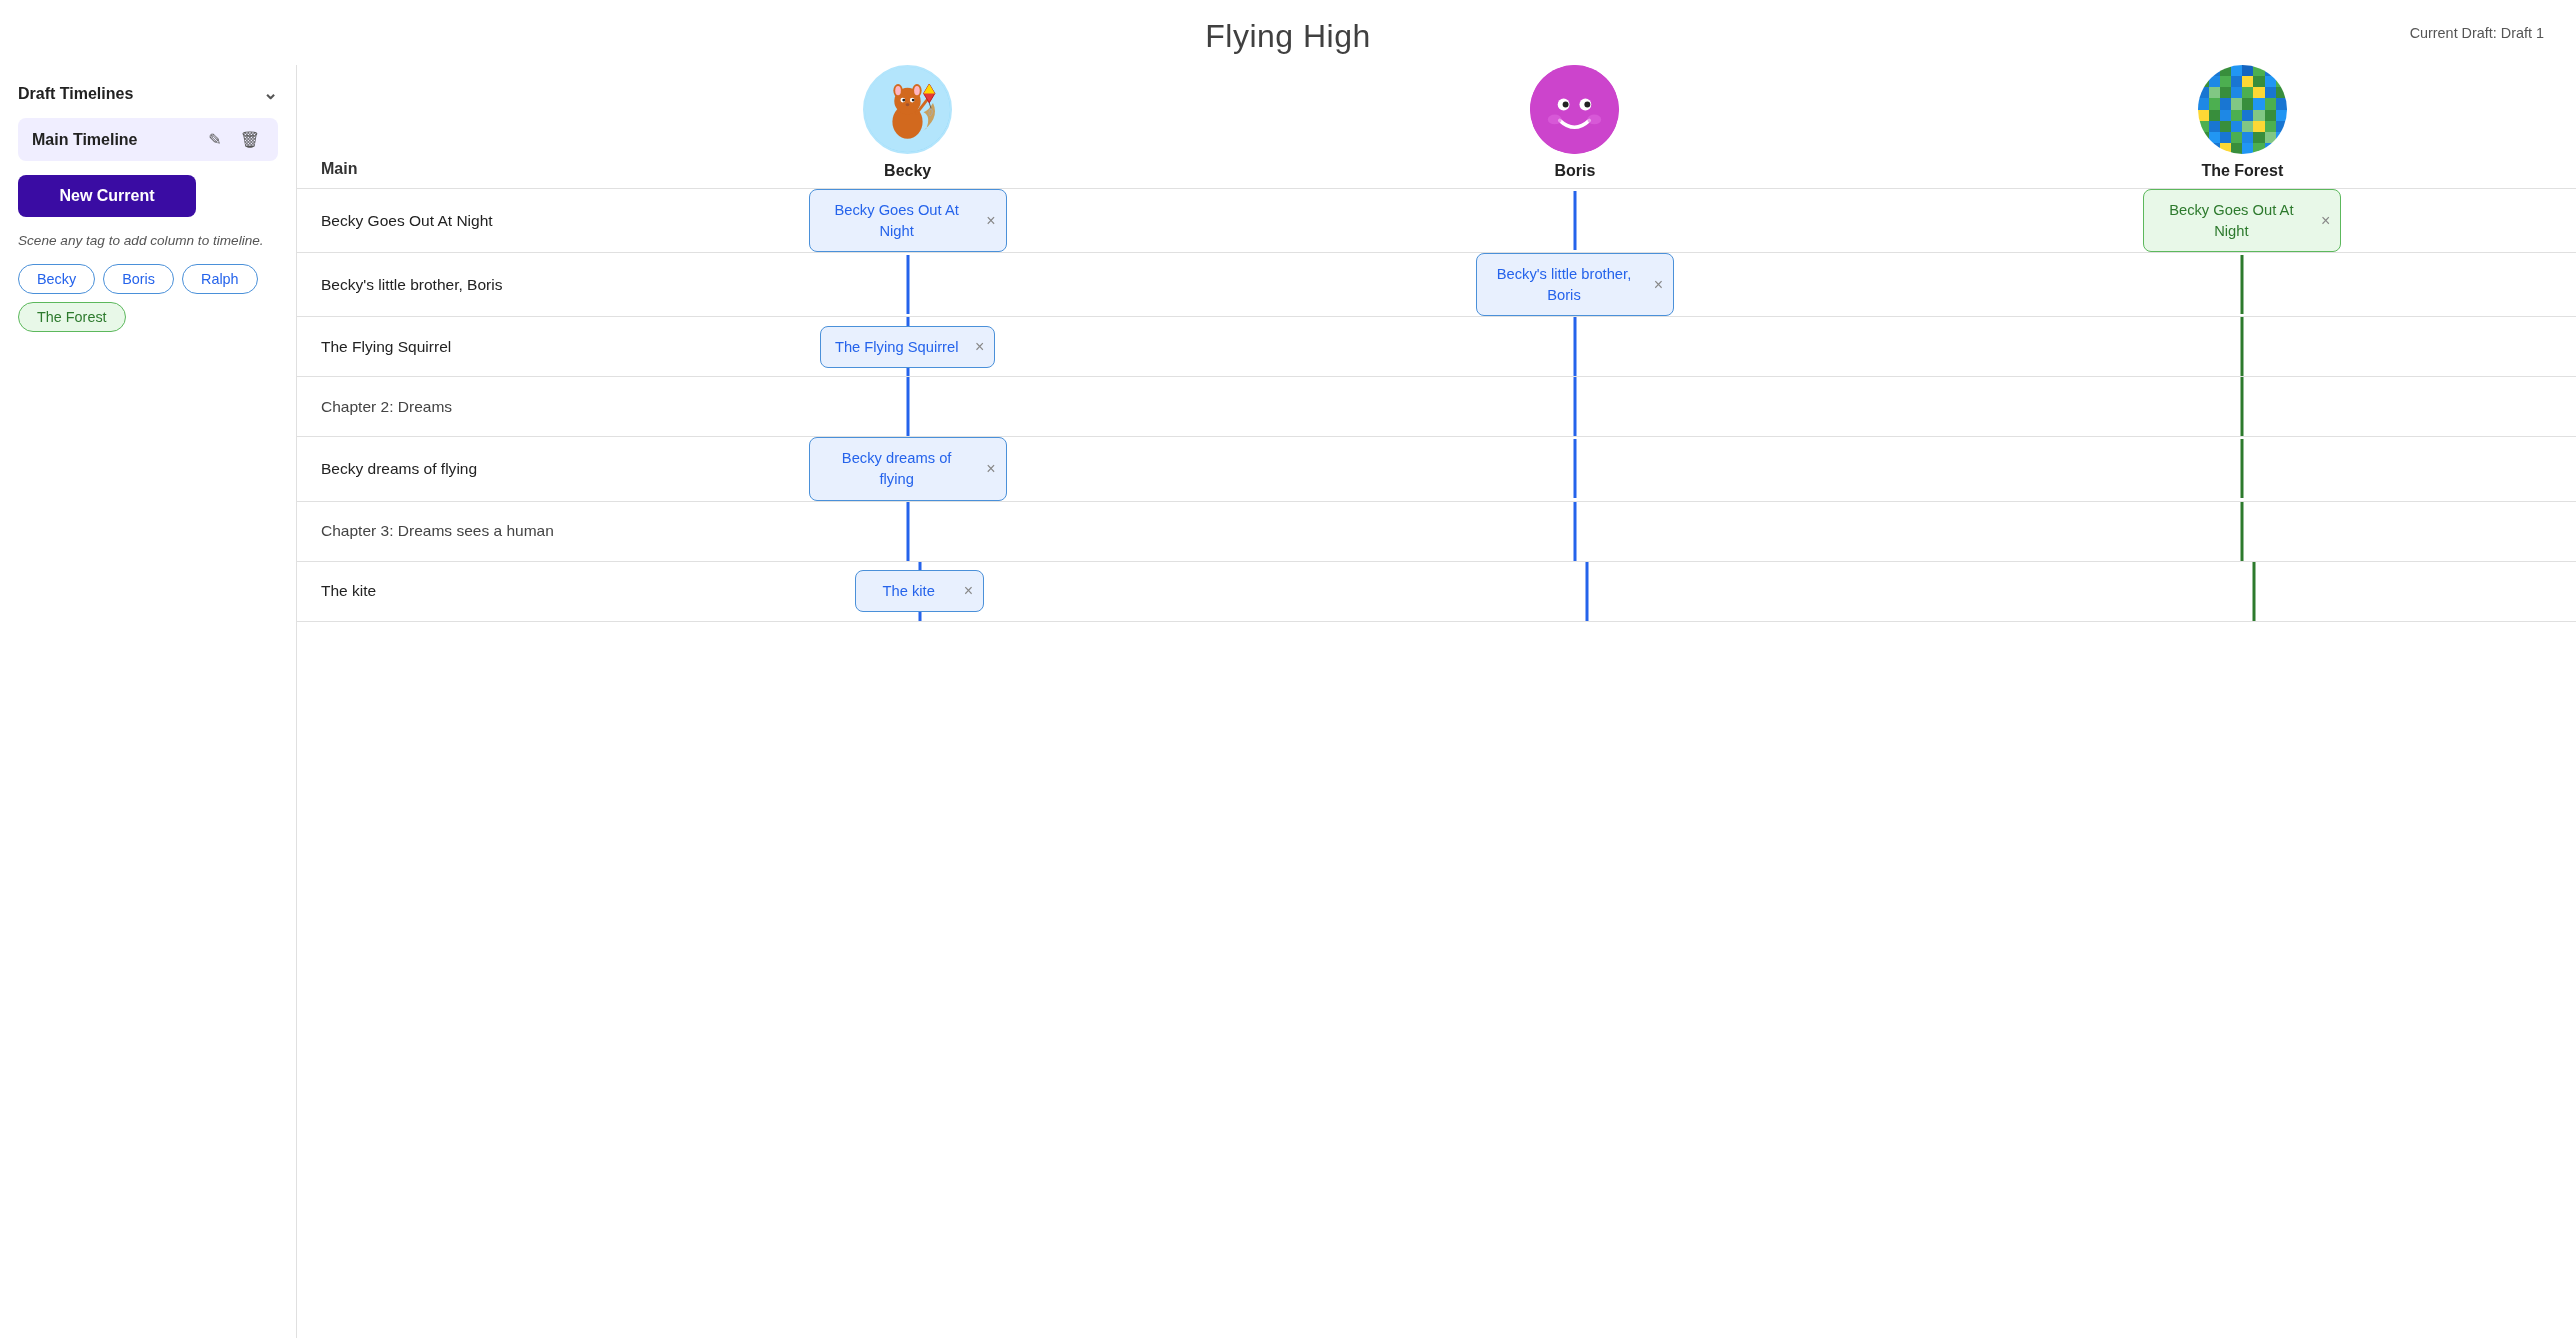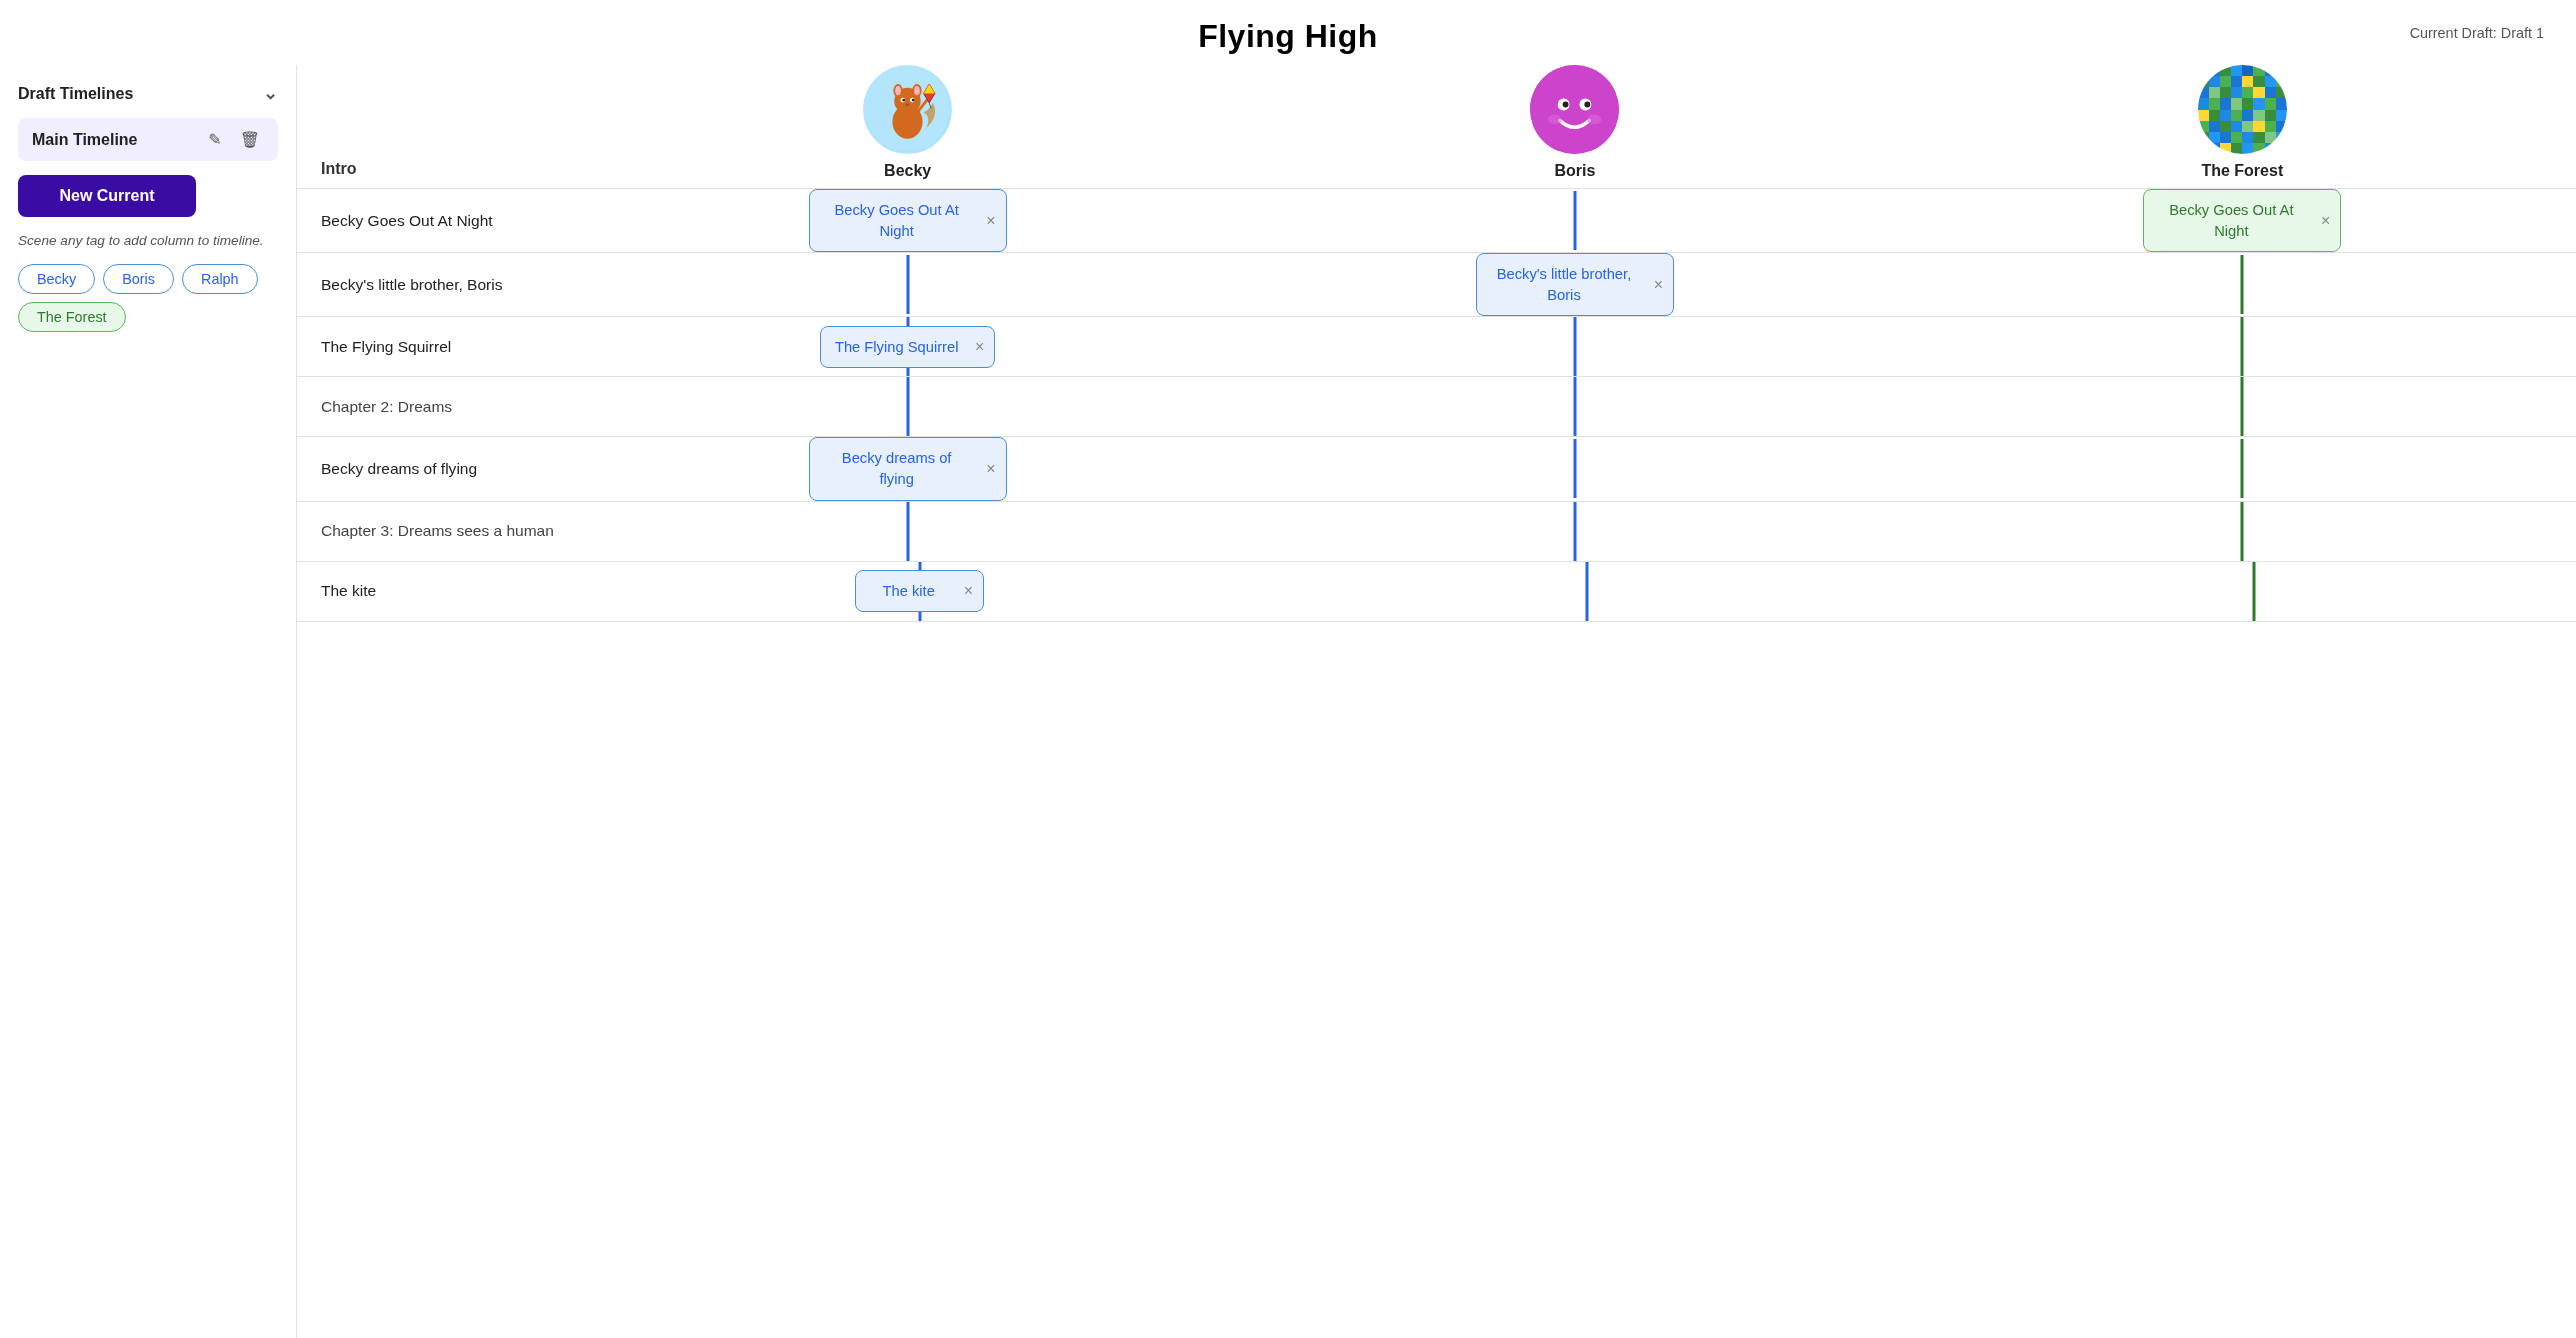--- a/index.html
+++ b/index.html
@@ -10,22 +10,22 @@
       min-height: 100vh;
     }
 
     .header {
       text-align: center;
       padding: 18px 0 10px;
       position: relative;
     }
     .header-title {
       font-size: 2rem;
-      font-weight: 700;
-      color: #000000;
+      font-weight: 400;
+      color: #404040;
       letter-spacing: 0.5px;
     }
     .header-draft {
       position: absolute;
       right: 32px;
       top: 50%;
       transform: translateY(-50%);
       font-size: 0.9rem;
       color: #555;
     }
@@ -295,21 +295,21 @@
       <span class="tag tag-blue">Boris</span>
       <span class="tag tag-blue">Ralph</span>
       <span class="tag tag-green">The Forest</span>
     </div>
   </div>
 
   <div class="content">
     <div class="timeline-table">
 
       <div class="char-header-row">
-        <div class="scene-col-header">Intro</div>
+        <div class="scene-col-header">Main</div>
 
         <div class="char-col">
           <div class="char-avatar char-avatar-becky">
 
             <svg width="89" height="89" viewBox="0 0 90 90">
               <circle cx="45" cy="45" r="45" fill="#b3e5fc"></circle>
 
               <rect x="0" y="0" width="90" height="90" rx="45" ry="45" fill="#b3e5fc"></rect>
 
               <ellipse cx="45" cy="58" rx="16" ry="18" fill="#d2691e"></ellipse>

